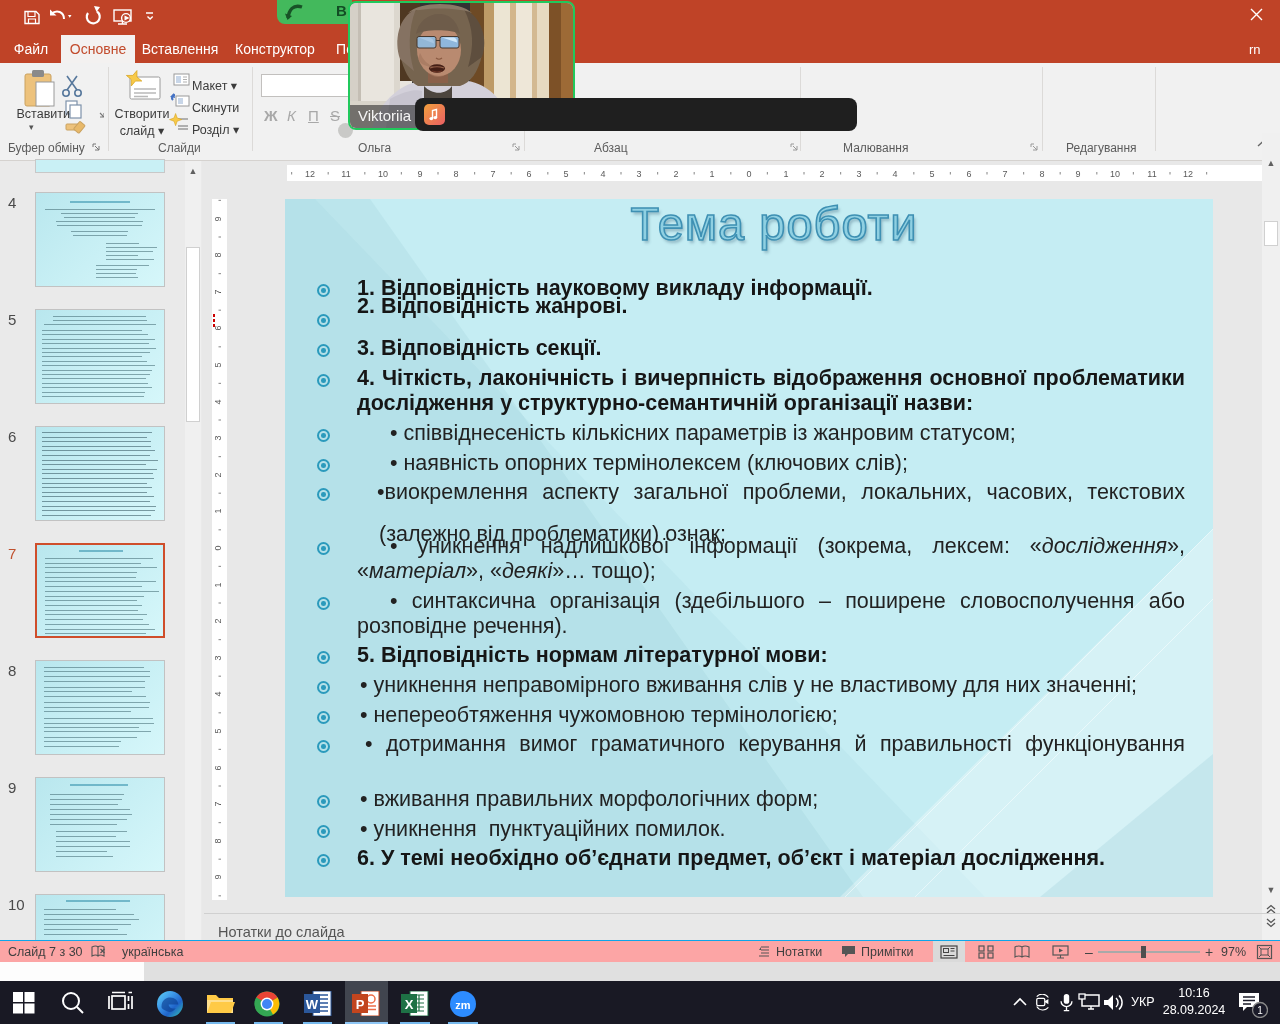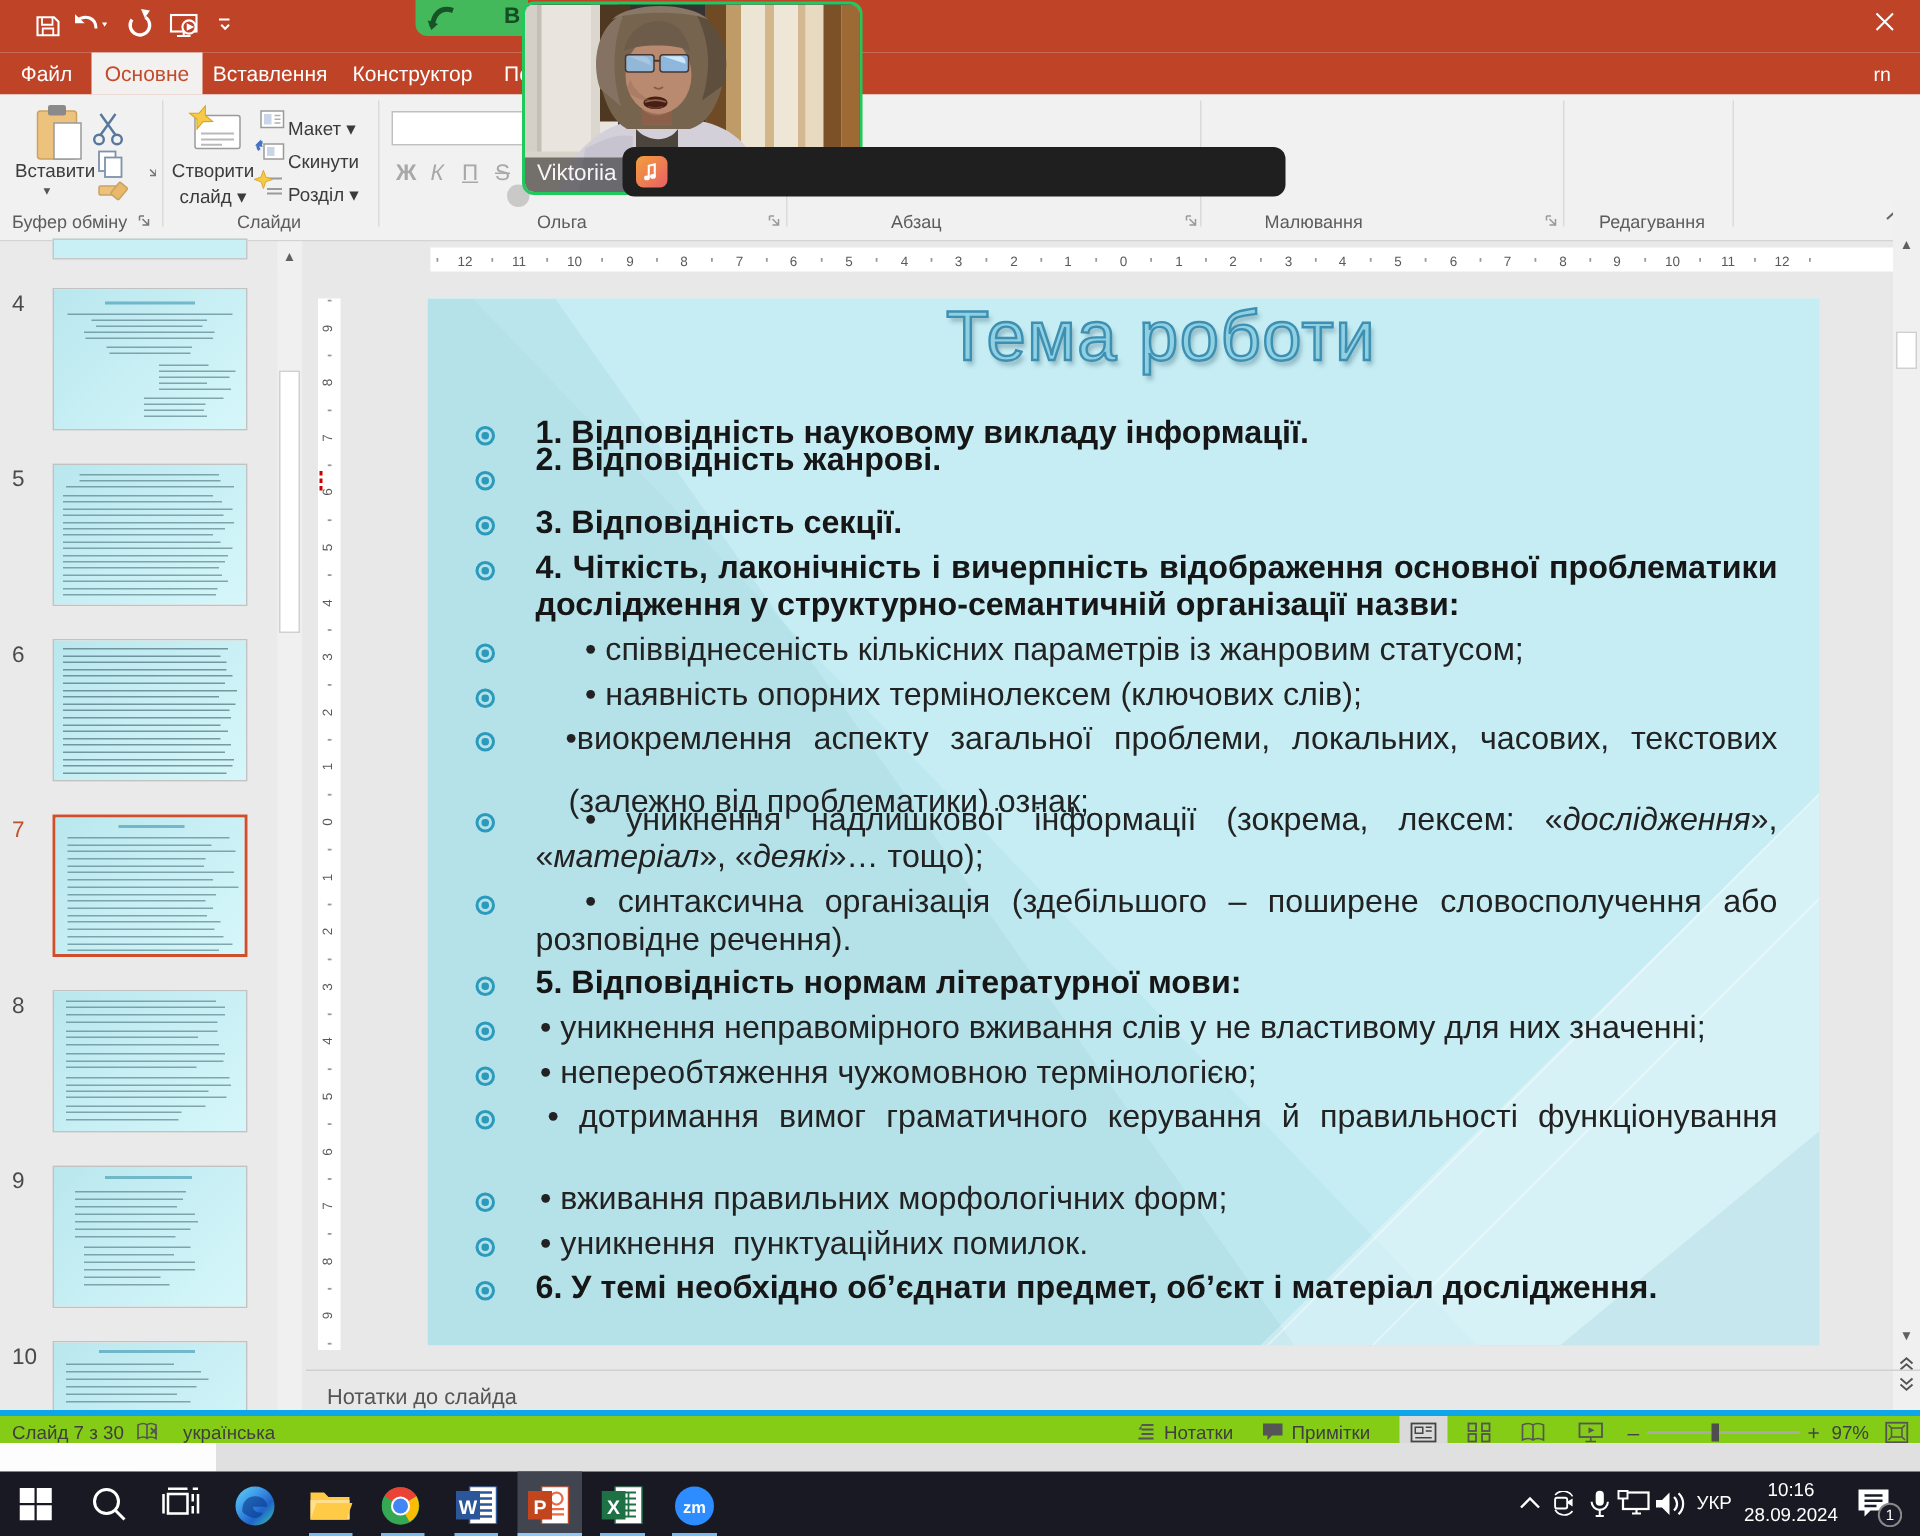--- a/index.html
+++ b/index.html
@@ -26,21 +26,21 @@
 .thumb { position:absolute; left:35px; width:130px; height:95px; background:#fdfdfd; border:1px solid #c8c8c8; overflow:hidden;}
 .thumb .bg { position:absolute; left:0; top:0; right:0; bottom:0;
   background:linear-gradient(135deg,#b9e7ee 0%,#c9f0f5 55%,#d6f7fa 100%); }
 .tnum { position:absolute; left:8px; width:20px; font-size:15px; color:#4a4a4a; text-align:left;}
 .tl { position:absolute; background:#3e6670; height:1px; }
 
 
 #slide { position:absolute; left:285px; top:199px; width:928px; height:698px; background:#c6eff5; overflow:hidden; }
 
 
-#statusbar { position:absolute; left:0; top:940px; width:1280px; height:22px; background:#84cc16; border-top:4px solid #0ea5e9; font-size:12.5px; color:#3f3f3f; }
+#statusbar { position:absolute; left:0; top:940px; width:1280px; height:22px; background:#fca5a5; border-top:1px solid #0ea5e9; font-size:12.5px; color:#3f3f3f; }
 #understatus { position:absolute; left:0; top:962px; width:1280px; height:19px; background:#e0e0e0; }
 
 
 #taskbar { position:absolute; left:0; top:981px; width:1280px; height:43px; background:#191924; }
 
 
 #zoompanel { position:absolute; left:348px; top:0; width:899px; height:131px; background:#1c1c1c; border-radius:0 0 10px 10px; }
 .zname { position:absolute; color:#fff; font-size:15.5px; font-weight:bold; letter-spacing:.3px; }
 #vtile { position:absolute; left:348px; top:1px; width:227px; height:129px; border:2px solid #20c95c; border-radius:8px; overflow:hidden; background:#333; }
 #vlabel { position:absolute; left:0; top:102px; width:227px; height:27px; background:rgba(22,22,22,0.52); }
@@ -116,21 +116,21 @@
         <rect x="52" y="33" width="11" height="13"></rect>
         <rect x="56" y="37" width="11" height="13"></rect>
       </g>
 
       <g>
         <rect x="52" y="56" width="14" height="6" rx="1" fill="#edc27c" stroke="#caa261"></rect>
         <rect x="62" y="54" width="7" height="10" rx="1" fill="#e8b96a" stroke="#caa261" transform="rotate(40 65 59)"></rect>
       </g>
       <path d="M86 45 l4 4 M86 49 h4 v-4" stroke="#777" stroke-width="1.1" fill="none"></path>
     </svg>
-    <div class="abs riblabel" style="left:10px;top:44px;width:60px;text-align:left;">Вставити</div>
+    <div class="abs riblabel" style="left:10px;top:44px;width:60px;text-align:right;">Вставити</div>
     <div class="abs" style="left:29px;top:59px;color:#555;font-size:9px;">▾</div>
     <div class="grplabel" style="left:8px;">Буфер обміну</div>
     <svg class="abs" style="left:92px;top:80px" width="10" height="10">
         <path d="M1 1 h3 M1 1 v3 M3 3 l4 4 M7 3 v4 h-4" stroke="#777" stroke-width="1" fill="none"></path>
       </svg>
     <div class="gsep" style="left:108px;"></div>
 
     <svg class="abs" style="left:118px;top:5px" width="130" height="70" viewBox="0 0 130 70">
 
       <rect x="12" y="9" width="30" height="22" rx="1.5" fill="#fff" stroke="#9a9a9a"></rect>

